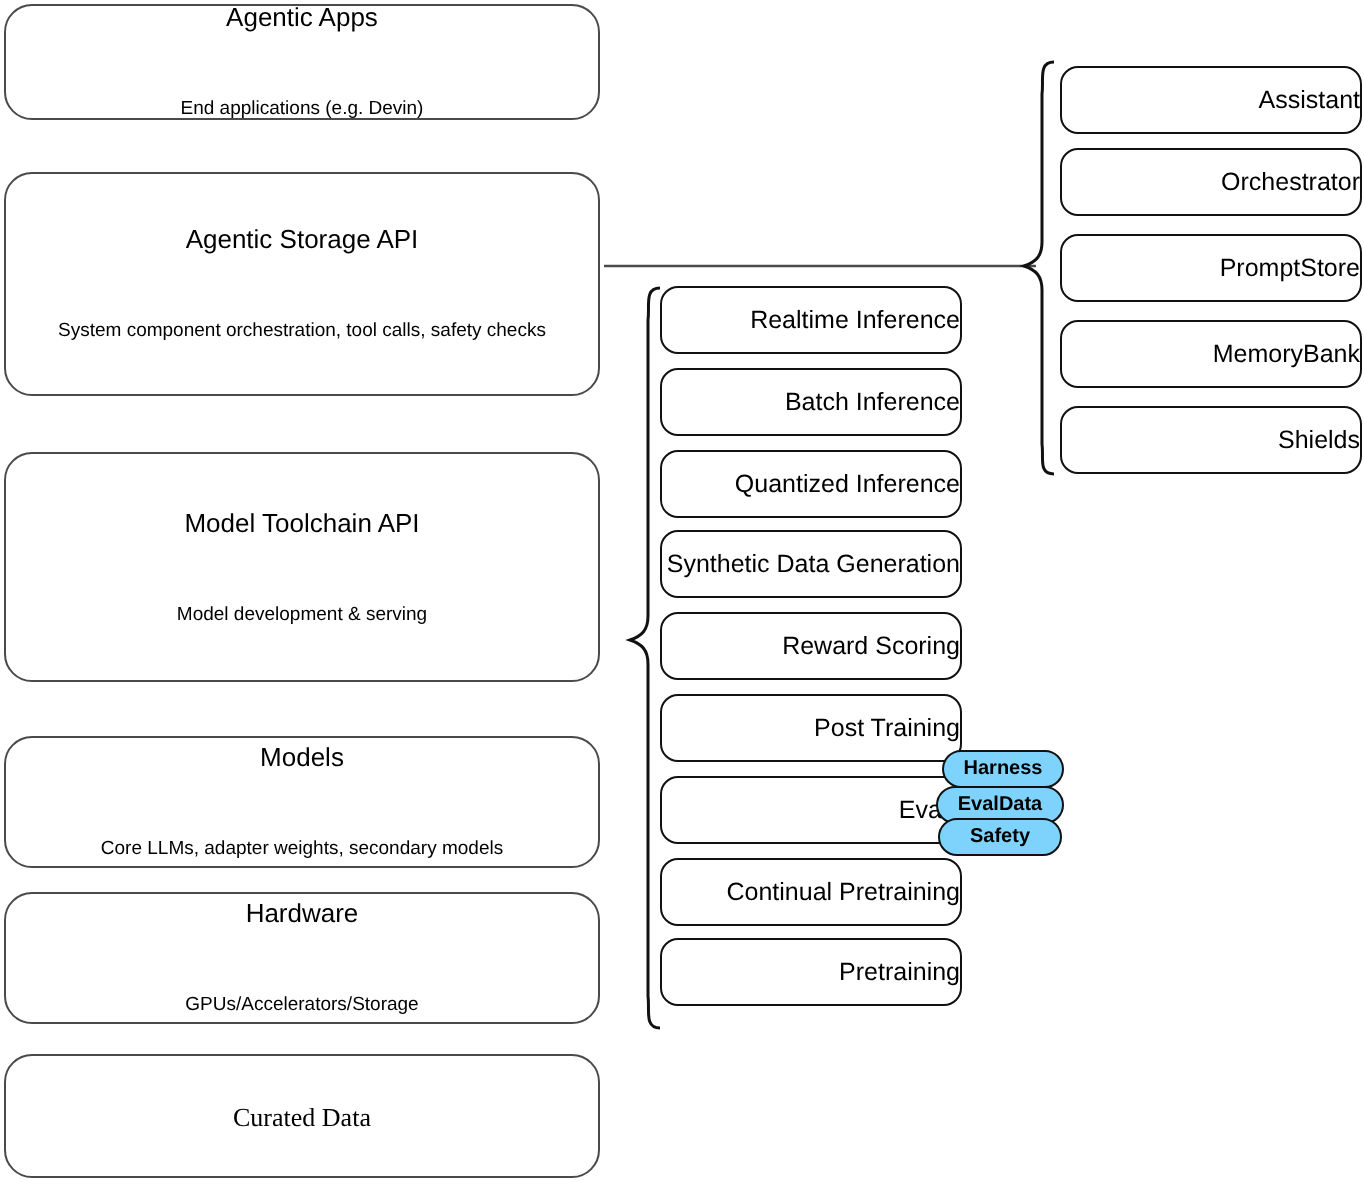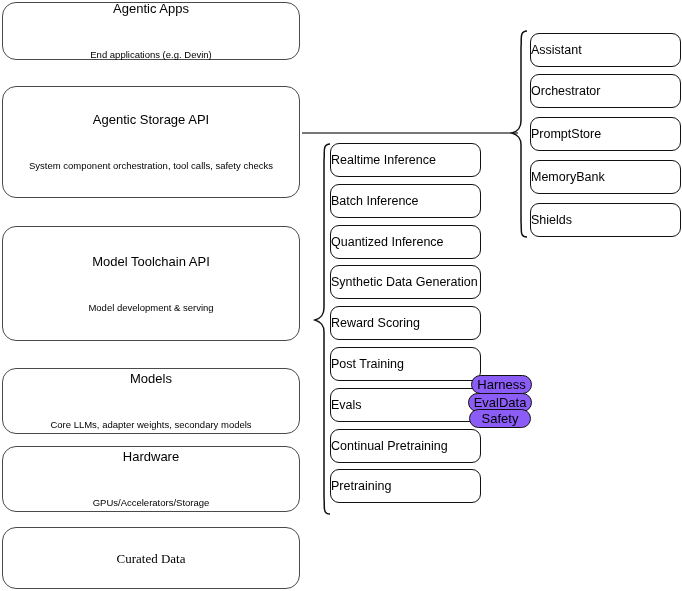--- a/index.html
+++ b/index.html
@@ -51,42 +51,43 @@
 
   
   .node-box {
     position: absolute;
     box-sizing: border-box;
     border: 1.6px solid #111111;
     border-radius: 9px;
     background: #ffffff;
     display: flex;
     align-items: center;
-    justify-content: flex-start;
+    justify-content: flex-end;
     font-size: 12.5px;
     line-height: 16px;
     color: #000000;
     white-space: nowrap;
   }
 
   
   .badge {
     position: absolute;
     box-sizing: border-box;
     border: 1.6px solid #111111;
     border-radius: 999px;
-    background: #8b5cf6;
+    background: #7dd3fc;
     display: flex;
     align-items: center;
     justify-content: center;
-    font-size: 13px;
+    font-size: 10px;
     line-height: 14px;
     color: #000000;
     white-space: nowrap;
     z-index: 5;
+    font-weight: bold;
   }
 
   
   #wires {
     position: absolute;
     left: 0;
     top: 0;
     width: 682px;
     height: 591px;
     pointer-events: none;

